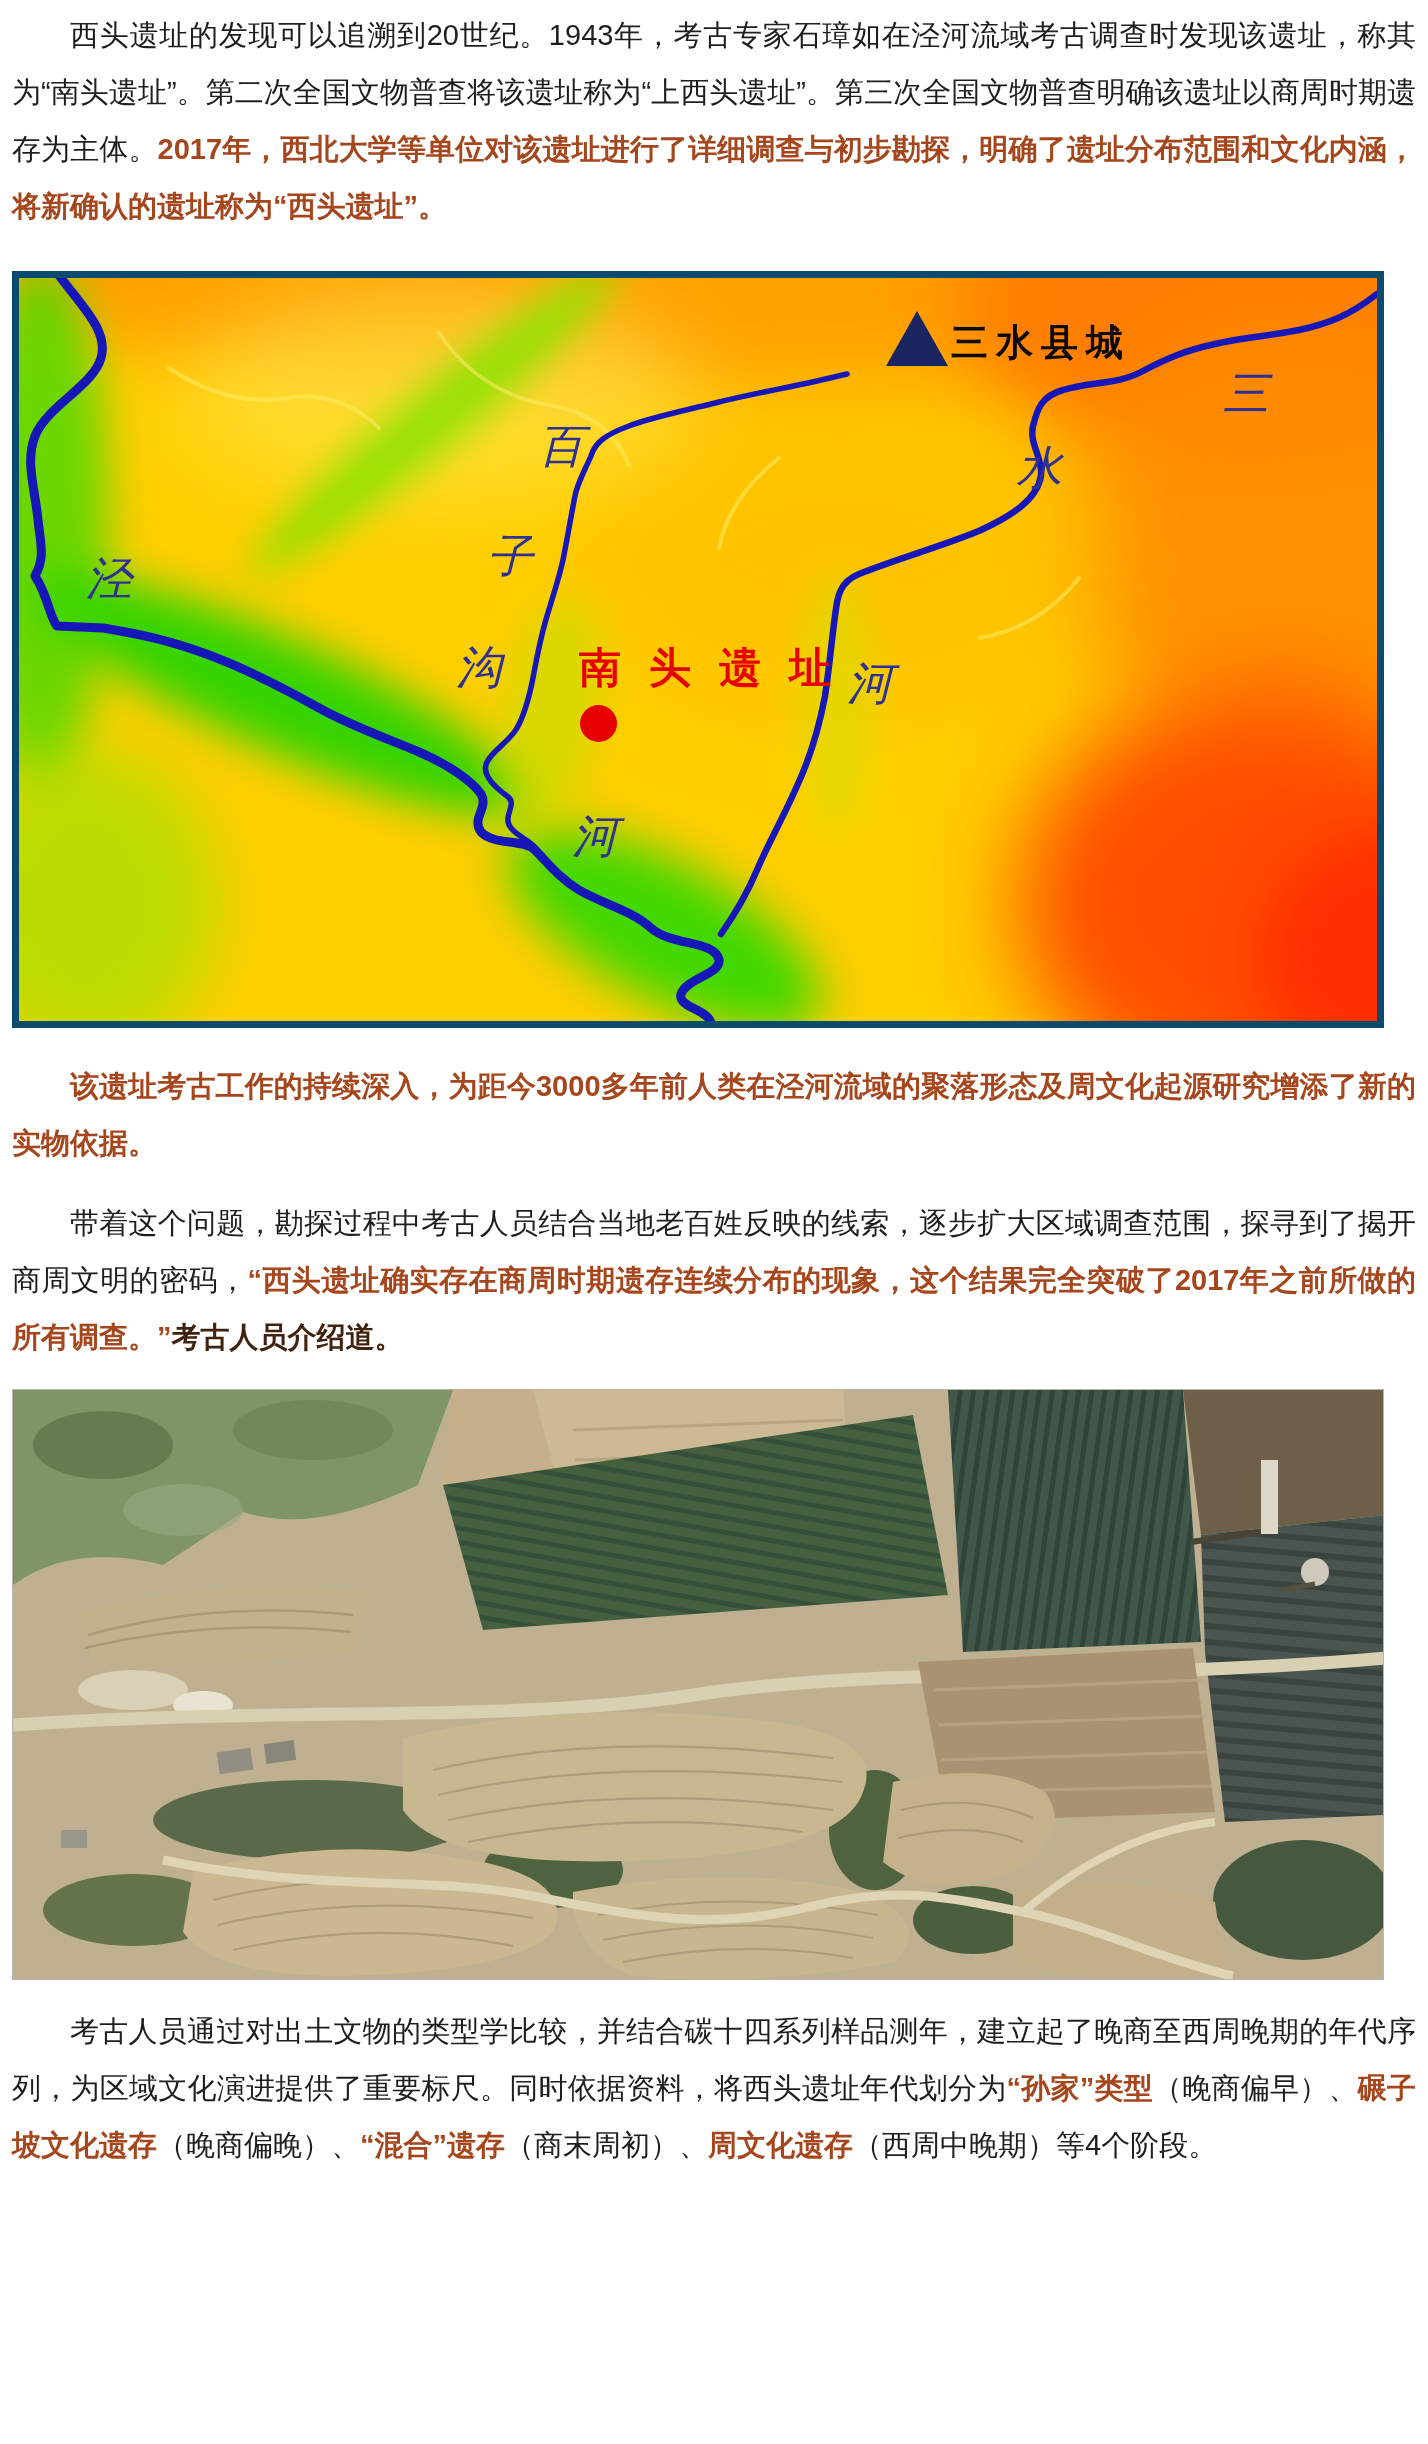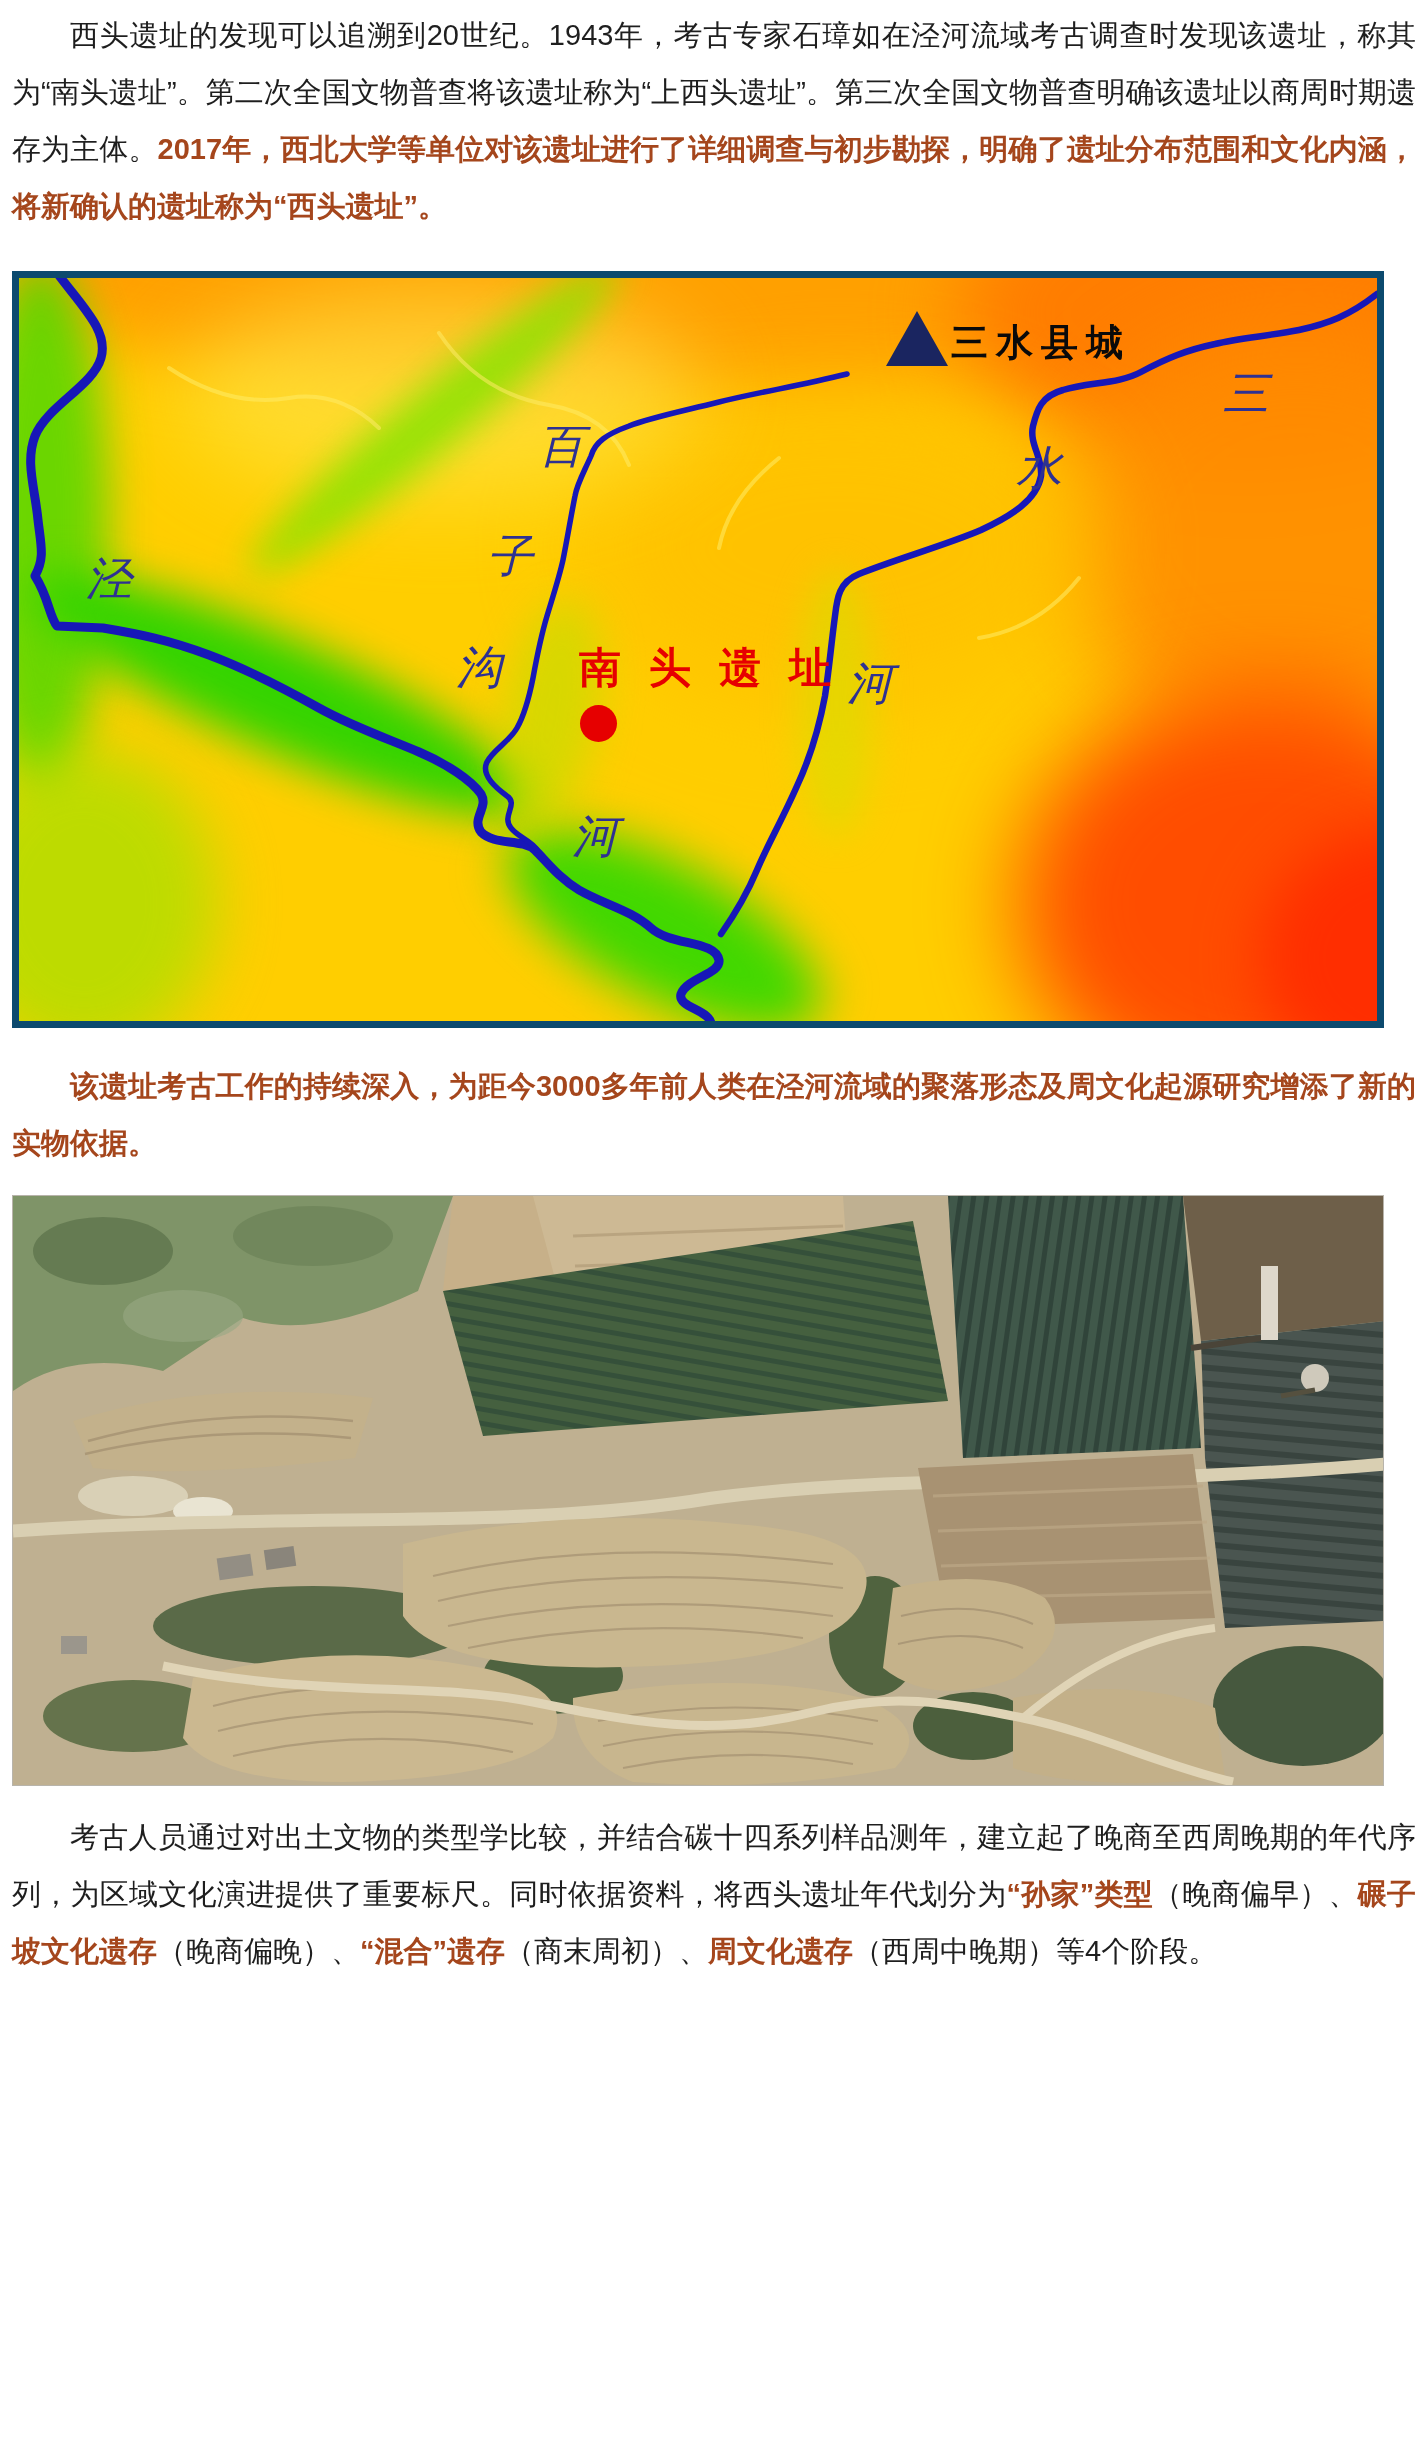--- a/index.html
+++ b/index.html
@@ -112,20 +112,21 @@
         <div class="maplabel river" style="left: 437px; top: 359px;">沟</div>
         <div class="maplabel river" style="left: 553px; top: 528px;">河</div>
         <div class="maplabel river" style="left: 1204px; top: 85px;">三</div>
         <div class="maplabel river" style="left: 997px; top: 160px;">水</div>
         <div class="maplabel river" style="left: 828px; top: 375px;">河</div>
         <div class="maplabel site" style="left: 560px; top: 362px;">南头遗址</div>
       </div>
   </div>
 
   <p class="para"><span class="seg-a">该遗址考古工作的持续深入，为距今3000多年前人类在泾河流域的聚落形态及周文化起源研究增添了新的实物依据。</span></p>
+  <p class="para"><span class="seg-n">带着这个问题，勘探过程中考古人员结合当地老百姓反映的线索，逐步扩大区域调查范围，探寻到了揭开商周文明的密码，</span><span class="seg-a">“西头遗址确实存在商周时期遗存连续分布的现象，这个结果完全突破了2017年之前所做的所有调查。”</span><span class="seg-d">考古人员介绍道。</span></p>
 
   <div class="photo">
     <svg width="1372" height="591" viewBox="0 0 1372 591">
       <defs>
         <pattern id="orch1" width="14" height="14" patternUnits="userSpaceOnUse" patternTransform="rotate(100)">
           <rect width="14" height="14" fill="#45603f"></rect>
             <rect width="5" height="14" fill="#35503a"></rect>
         </pattern>
         <pattern id="orch2" width="13" height="13" patternUnits="userSpaceOnUse" patternTransform="rotate(8)">
           <rect width="13" height="13" fill="#40584a"></rect>

